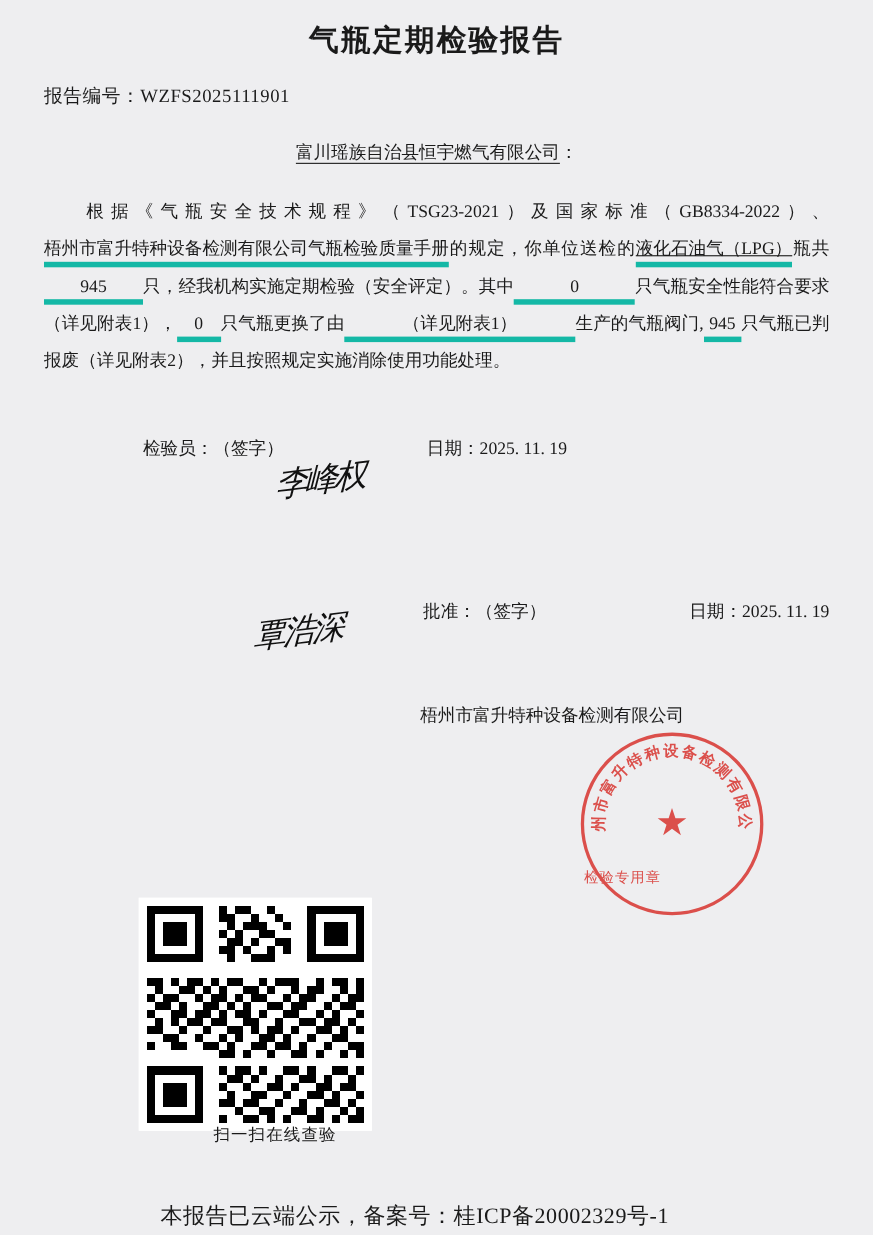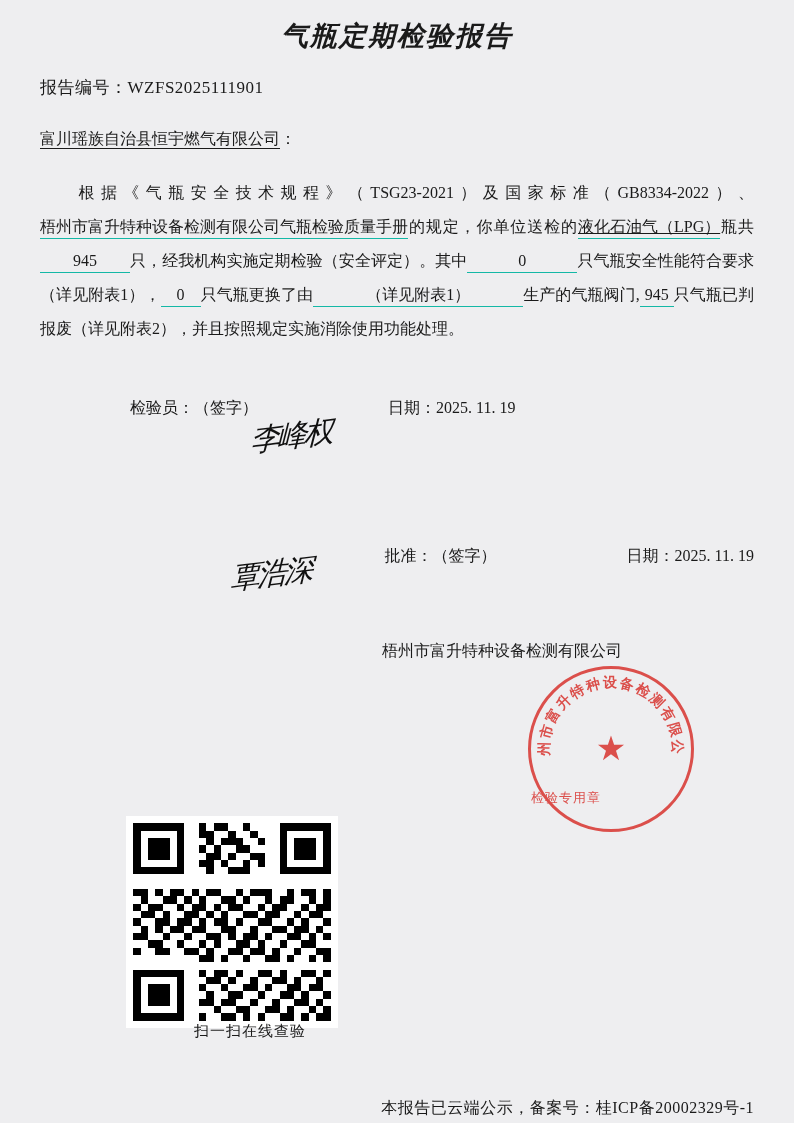--- a/index.html
+++ b/index.html
@@ -22,51 +22,51 @@
     box-sizing: border-box;
     padding: 0 40px;
   }
   .doc-title {
     text-align: center;
     font-size: 27px;
     font-weight: bold;
     letter-spacing: 2px;
     margin-top: 18px;
     font-family: "Liberation Sans", "DejaVu Sans", sans-serif;
-    font-style: italic;
   }
   .report-no {
     text-align: left;
     font-size: 17px;
     margin-top: 22px;
     padding-right: 8px;
     letter-spacing: 0.5px;
   }
   .addressee {
     font-size: 16px;
     margin-top: 30px;
     padding-left: 0px;
+    text-align: center;
   }
   .addressee .u {
     text-decoration: underline;
     text-underline-offset: 4px;
   }
   .body-text {
     margin-top: 26px;
     font-size: 16px;
     line-height: 34px;
     text-align: justify;
   }
   .indent {
     display: inline-block;
     width: 32px;
   }
   .fill {
     display: inline-block;
-    border-bottom: 1px solid #14b8a6;
+    border-bottom: 5px solid #14b8a6;
     text-align: center;
     line-height: 22px;
     vertical-align: baseline;
   }
   .f-manual { min-width: 250px; }
   .f-gas { min-width: 140px; text-decoration: underline; }
   .f-count { min-width: 90px; }
   .f-zero1 { min-width: 110px; }
   .f-zero2 { min-width: 40px; }
   .f-valve { min-width: 210px; }
@@ -170,22 +170,22 @@
   .qr-caption {
     font-size: 15px;
     margin-top: -6px;
     letter-spacing: 1px;
   }
   .footer {
     position: absolute;
     left: 0;
     right: 40px;
     bottom: 22px;
-    text-align: right;
-    font-size: 16px;
+    text-align: center;
+    font-size: 20px;
     letter-spacing: 0.5px;
   }
 </style>
 </head>
 <body>
 
 <div class="page">
 
   <div class="doc-title">气瓶定期检验报告</div>
 

